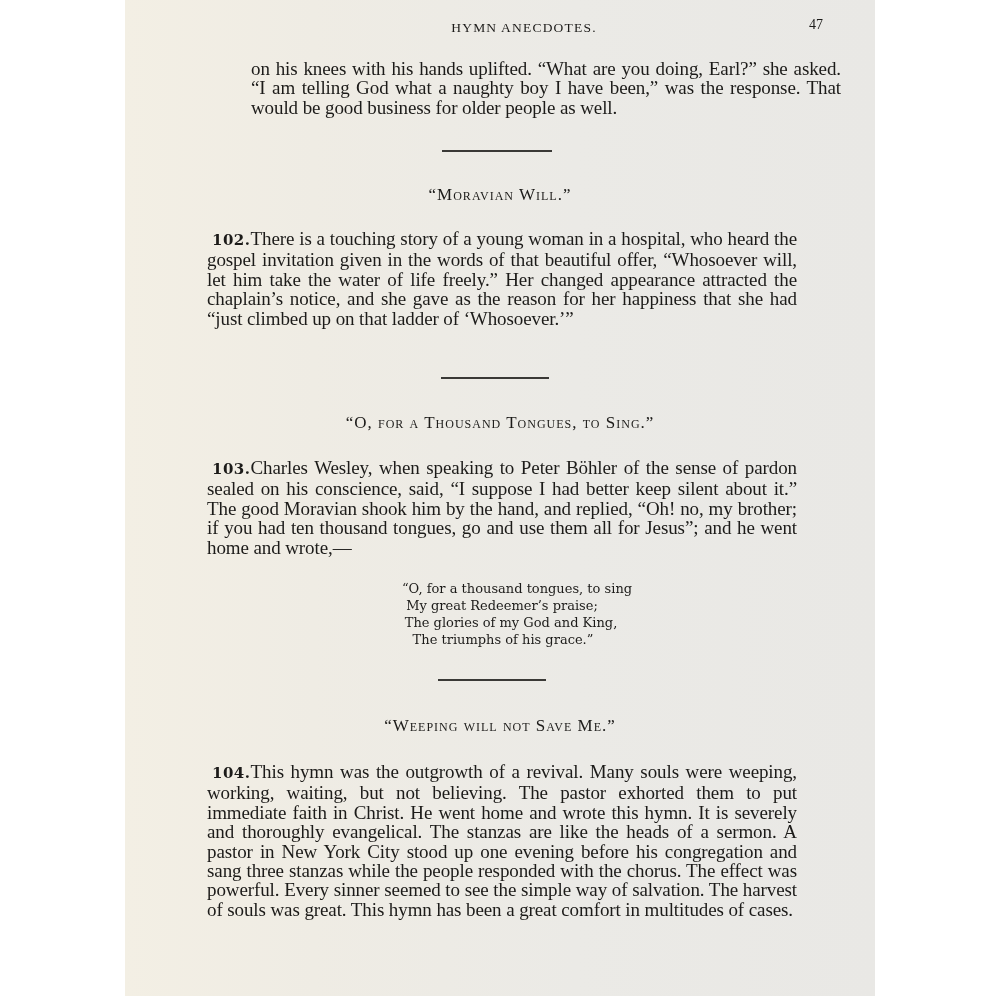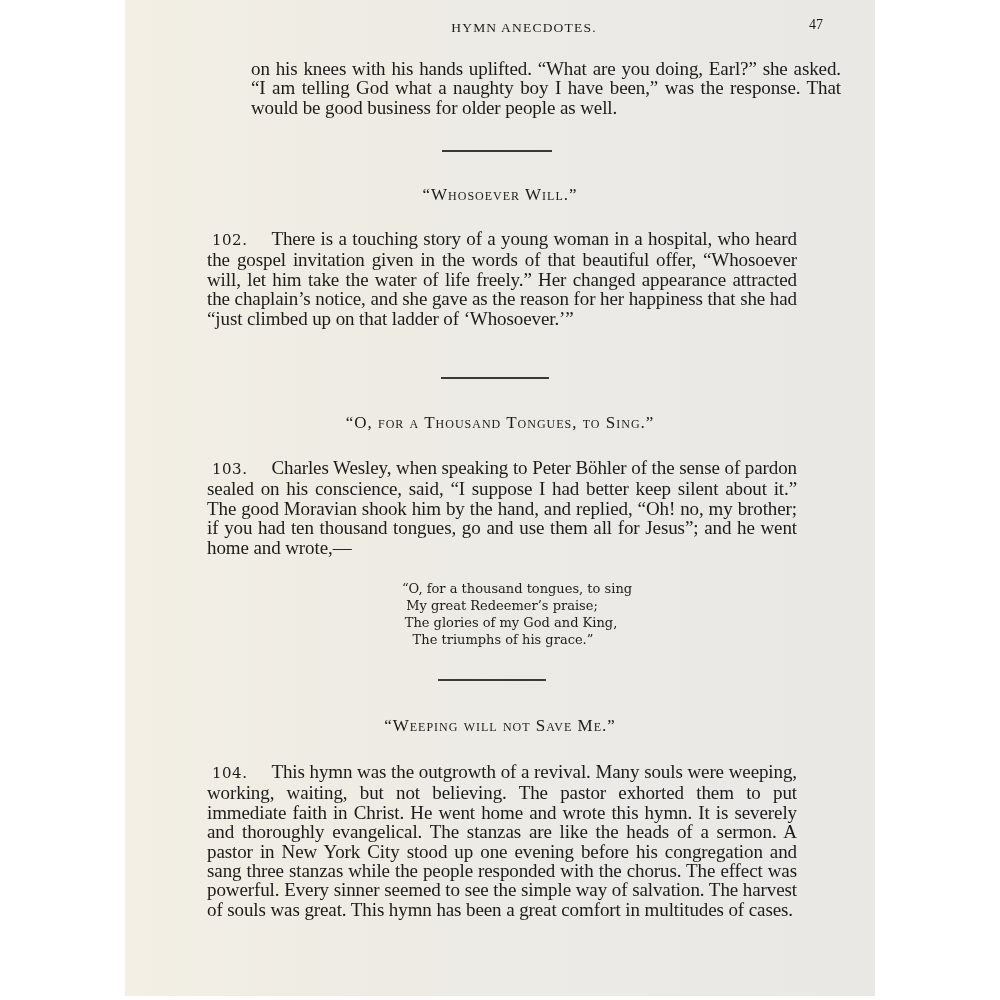--- a/index.html
+++ b/index.html
@@ -56,25 +56,25 @@
     }
     p.para {
       margin: 0;
       font-size: 19px;
       line-height: 19.4px;
       text-align: justify;
       text-align-last: left;
       letter-spacing: -0.1px;
     }
     .num {
-      font-weight: normal;
+      font-weight: bold;
       font-family: "DejaVu Serif", serif;
       font-size: 15px;
       padding-left: 5px;
-      margin-right: 24px;
+      margin-right: 0;
       letter-spacing: 0.5px;
     }
     .rule {
       position: absolute;
       height: 1.5px;
       background: #3a3936;
     }
     .heading {
       position: absolute;
       left: 0;
@@ -117,21 +117,21 @@
     <div class="running-title">HYMN ANECDOTES.</div>
     <div class="page-number">47</div>
   </div>
 
   <div class="body" style="top:59px;">
     <p class="para">on his knees with his hands uplifted.  “What are you doing, Earl?” she asked.  “I am telling God what a naughty boy I have been,” was the response.  That would be good business for older people as well.</p>
   </div>
 
   <div class="rule" style="top:150px; left:317px; width:110px;"></div>
 
-  <div class="heading" style="top:185px;">“Whosoever Will.”</div>
+  <div class="heading" style="top:185px;">“Moravian Will.”</div>
   <div class="section" style="top:229px;">
     <p class="para"><span class="num">102.</span><span>There is a touching story of a young woman in a hospital, who heard the gospel invitation given in the words of that beautiful offer, “Whosoever will, let him take the water of life freely.”  Her changed appearance attracted the chaplain’s notice, and she gave as the reason for her happiness that she had “just climbed up on that ladder of ‘Whosoever.’”</span></p>
   </div>
 
   <div class="rule" style="top:377px; left:316px; width:108px;"></div>
 
   <div class="heading" style="top:413px;">“O, for a Thousand Tongues, to Sing.”</div>
   <div class="section" style="top:458px;">
     <p class="para"><span class="num">103.</span><span>Charles Wesley, when speaking to Peter Böhler of the sense of pardon sealed on his conscience, said, “I suppose I had better keep silent about it.”  The good Moravian shook him by the hand, and replied, “Oh! no, my brother; if you had ten thousand tongues, go and use them all for Jesus”; and he went home and wrote,—</span></p>
   </div>

